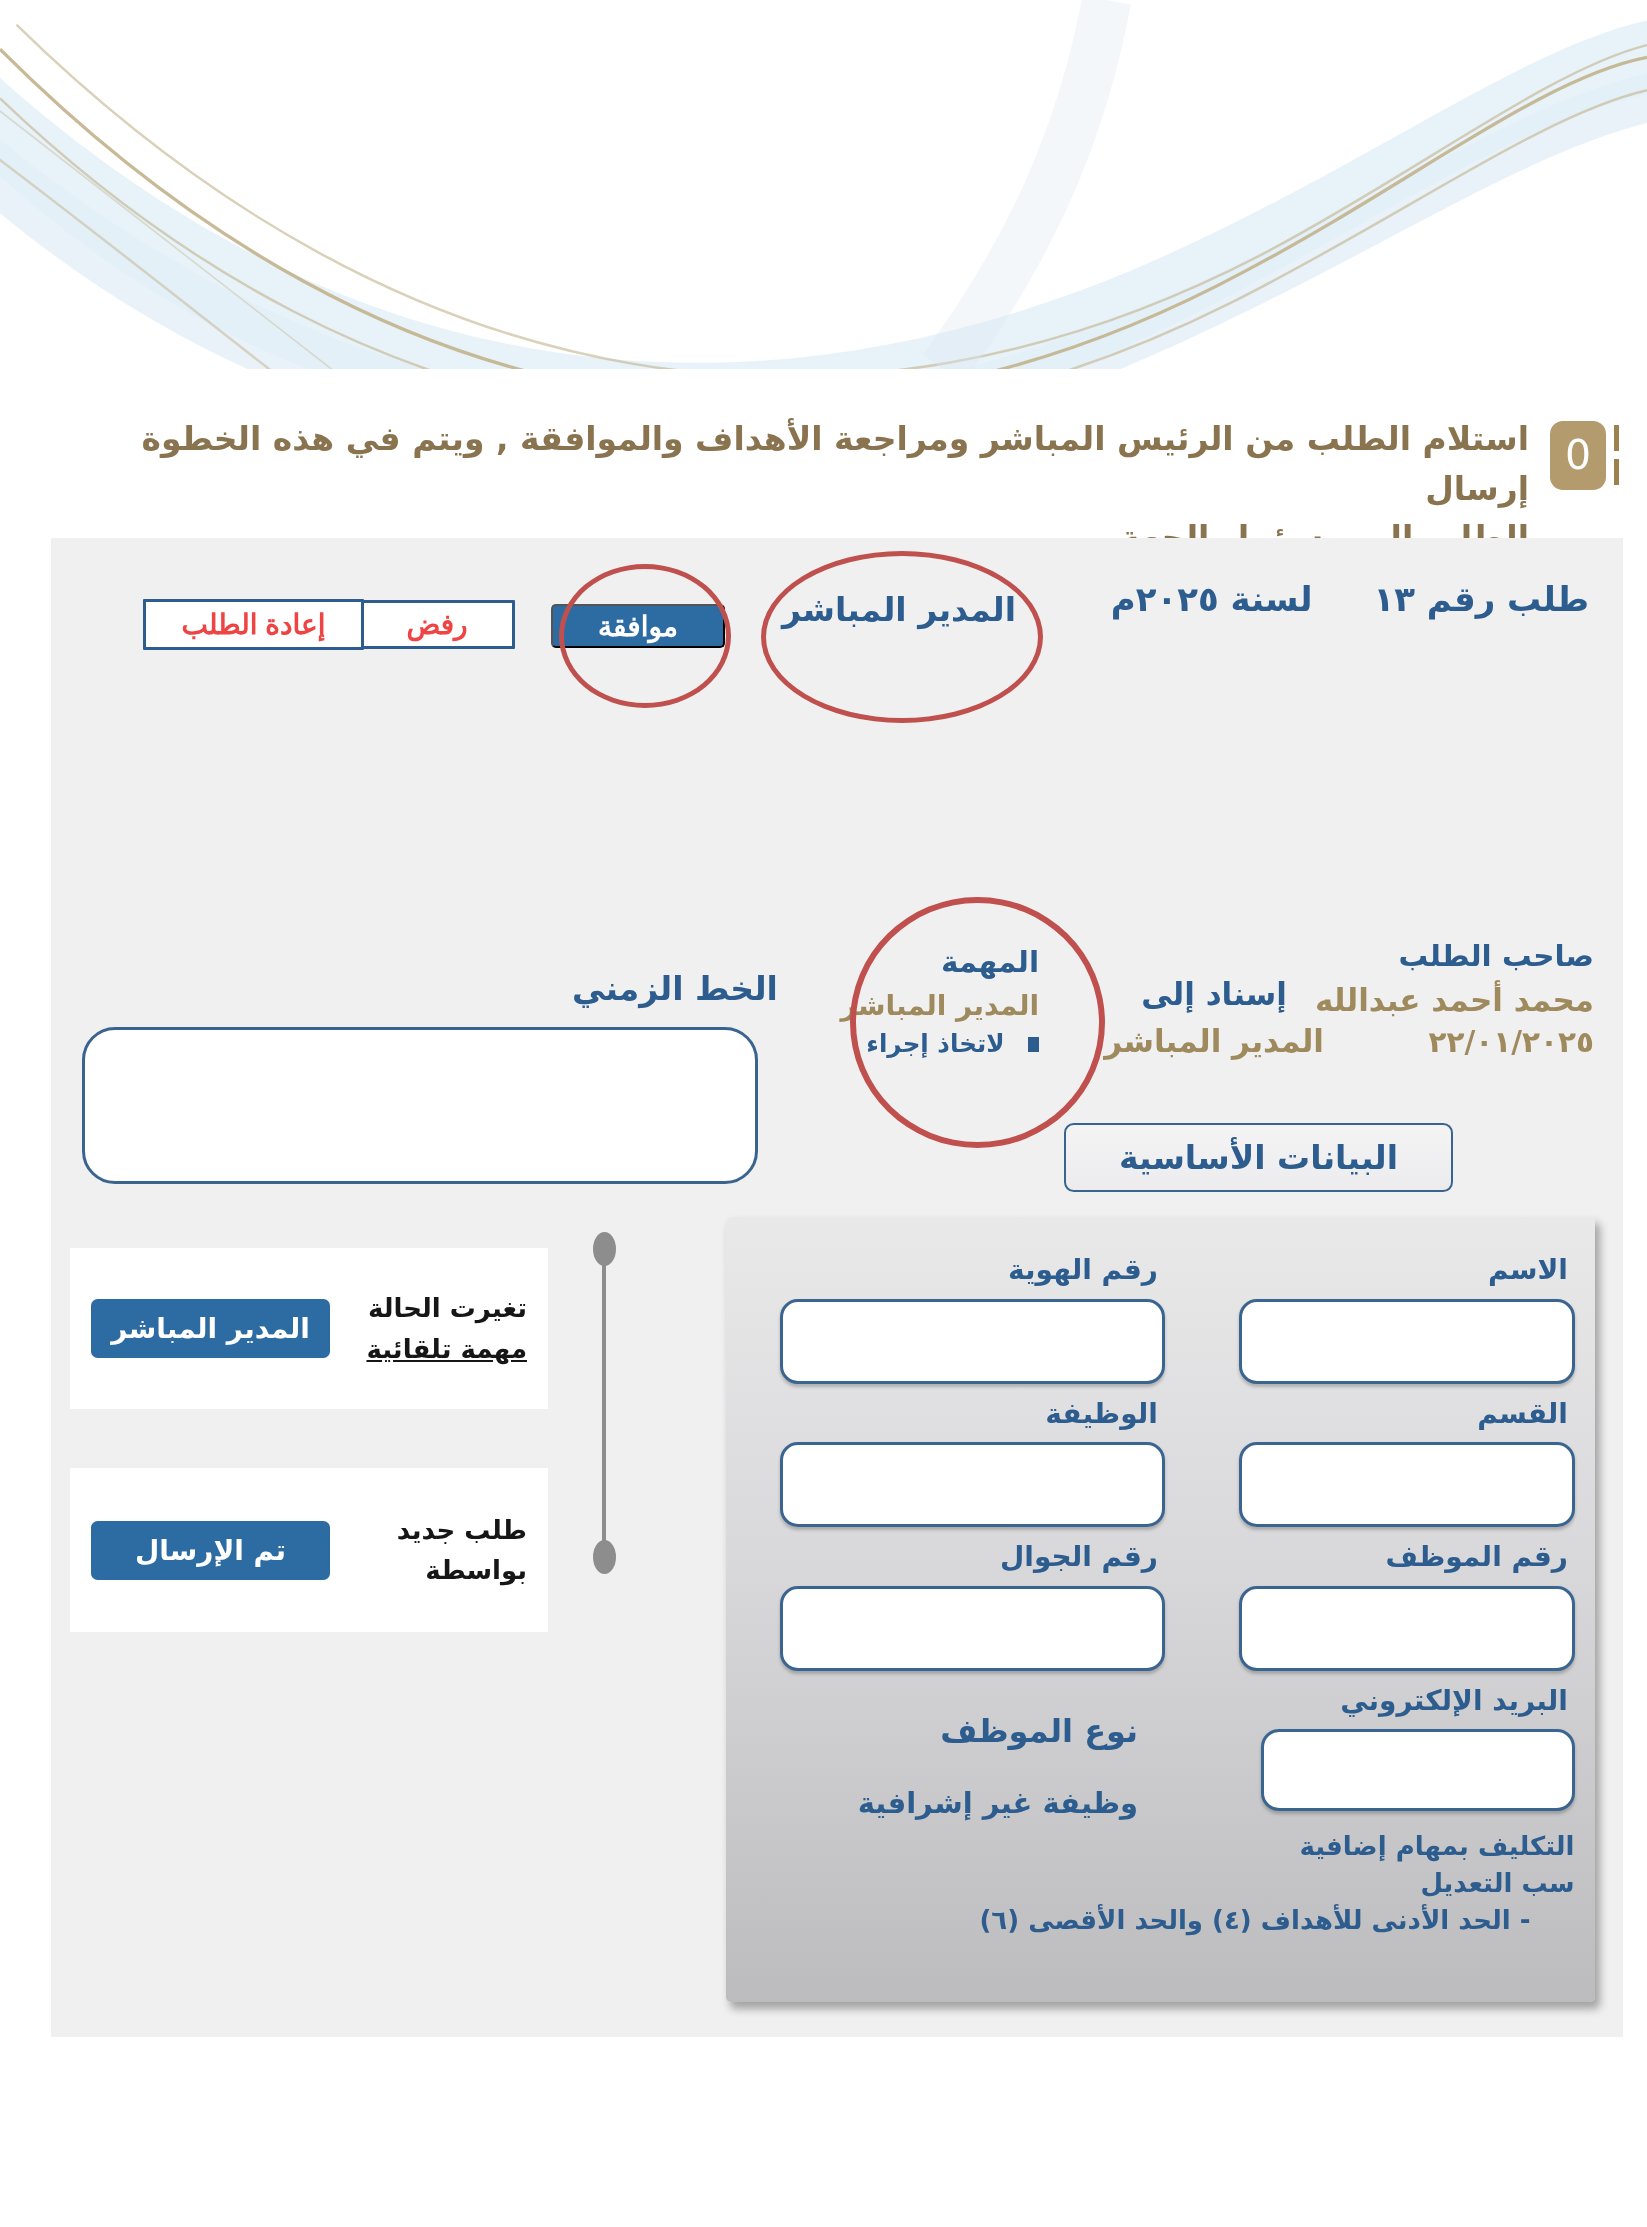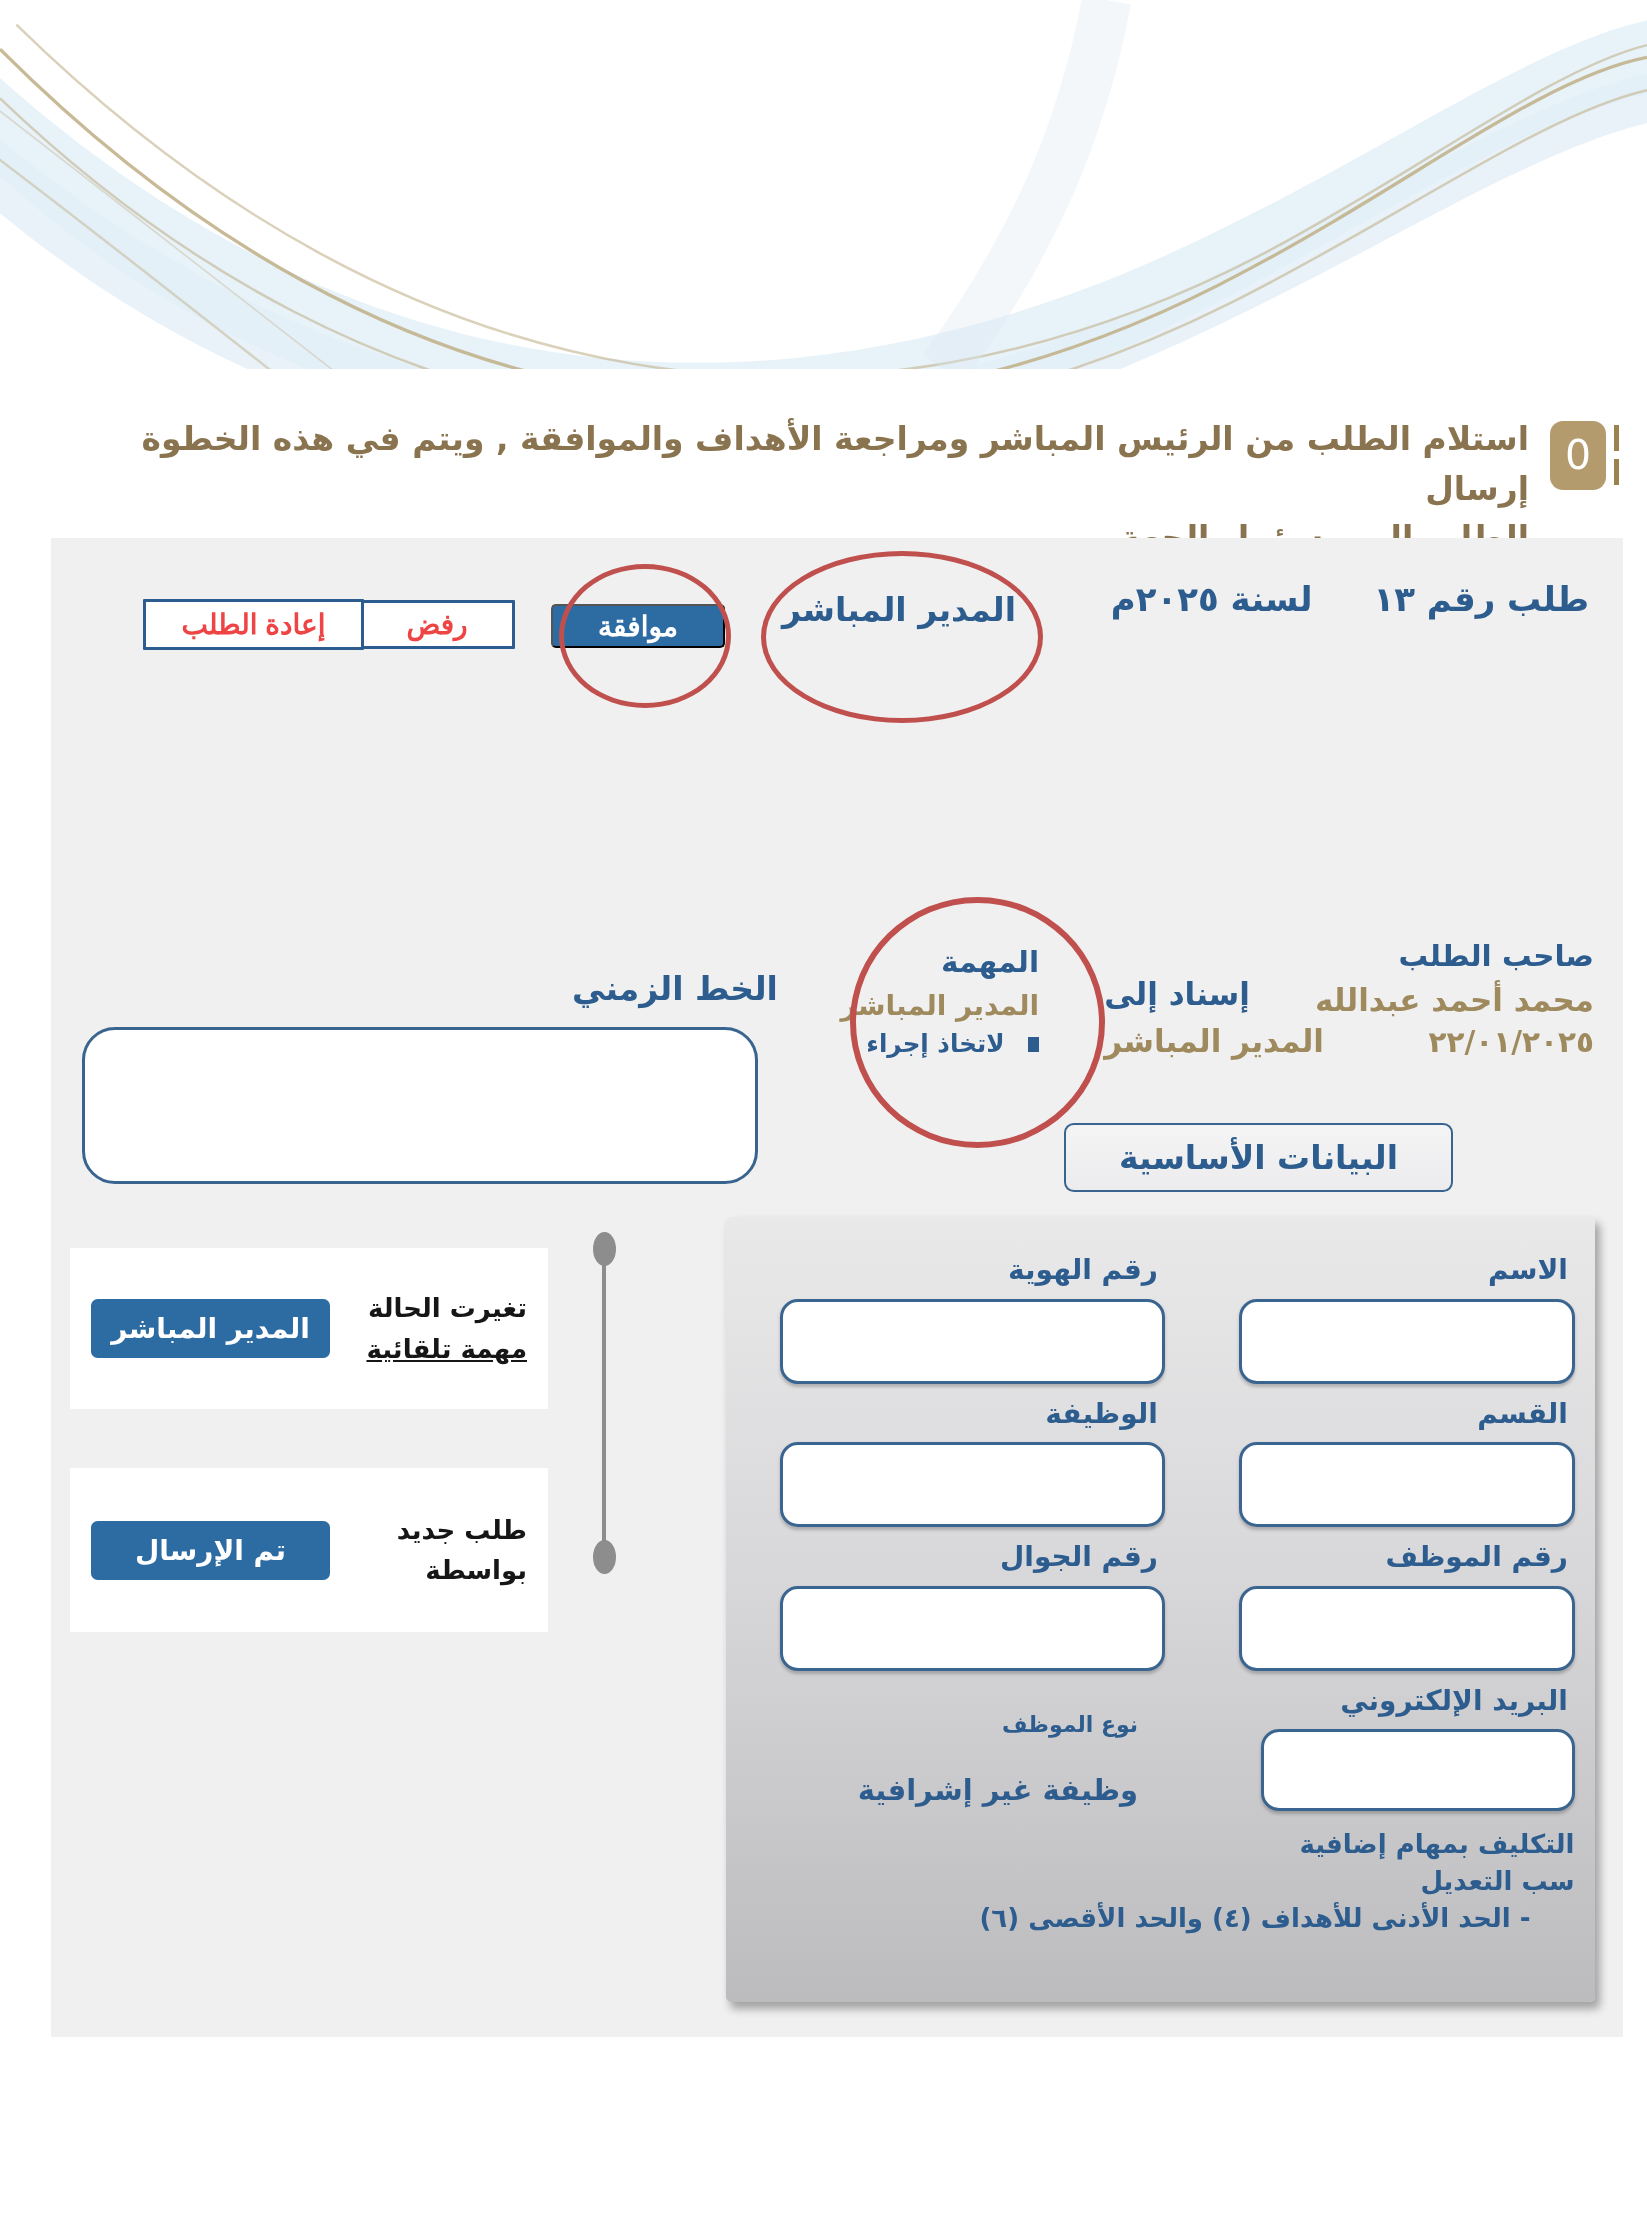--- a/index.html
+++ b/index.html
@@ -30,21 +30,21 @@
   .btn-return{top:61px;left:92px;width:221px;height:51px;}
   .circle{border:5.7px solid #c0504d;border-radius:50%;pointer-events:none;}
   .circle-role{top:13px;left:710px;width:272px;height:162px;}
   .circle-approve{top:26px;left:508px;width:162px;height:134px;}
   .circle-task{top:359px;left:799px;width:243px;height:239px;border-width:6.6px;}
   
   .owner-block{top:398px;right:29px;text-align:right;line-height:1.42;}
   .owner-label{color:#2d5c8e;font-size:29.5px;font-weight:bold;}
   .owner-name{color:#9f8a5e;font-size:31px;font-weight:bold;}
   .owner-date{color:#9f8a5e;font-size:29.5px;font-weight:bold;}
-  .assign-block{top:433px;right:299px;text-align:left;line-height:1.5;}
+  .assign-block{top:433px;right:299px;text-align:center;line-height:1.5;}
   .assign-label{color:#2d5c8e;font-size:31px;font-weight:bold;}
   .assign-value{color:#9f8a5e;font-size:31px;font-weight:bold;}
   .task-block{top:403px;right:584px;text-align:right;line-height:1.48;}
   .task-label{color:#2d5c8e;font-size:29.5px;font-weight:bold;}
   .task-assignee{color:#9f8a5e;font-size:28px;font-weight:bold;}
   .task-action{color:#2d5c8e;font-size:24.6px;font-weight:bold;display:flex;align-items:center;gap:23px;justify-content:flex-start;}
   .sq-bullet{width:11.5px;height:14.8px;background:#2d5c8e;display:inline-block;}
   .tl-label{top:431px;left:521px;color:#2d5c8e;font-size:33px;font-weight:bold;}
   .tl-box{top:489px;left:31px;width:676px;height:157px;background:#ffffff;border:3.3px solid #39648f;border-radius:33px;box-sizing:border-box;}
   
@@ -57,21 +57,21 @@
     box-shadow:4.9px 6.6px 8.2px rgba(0,0,0,0.32);box-sizing:border-box;
     padding:36px 20.5px 21px 53px;direction:rtl;}
   .f-row{display:flex;flex-direction:row;gap:74px;}
   .f-cell-r{width:336px;}
   .f-cell-l{width:385px;}
   .f-label{color:#2d5c8e;font-size:28px;font-weight:bold;text-align:right;padding-right:6.6px;height:39px;margin-bottom:6.6px;white-space:nowrap;}
   .f-box{height:85px;background:#ffffff;border:3.3px solid #3a6590;border-radius:18px;box-sizing:border-box;
     box-shadow:0 2.5px 3.3px rgba(0,0,0,0.22);margin-bottom:13px;}
   .f-box-email{height:82px;margin-bottom:6.6px;}
   .type-block{padding-top:28px;text-align:right;padding-right:49px;}
-  .type-label{color:#2d5c8e;font-size:22px;font-weight:bold;margin-bottom:36px;}
+  .type-label{color:#2d5c8e;font-size:32px;font-weight:bold;margin-bottom:36px;}
   .type-value{color:#2d5c8e;font-size:29px;font-weight:bold;text-align:right;}
   .notes{margin-top:8.2px;text-align:right;color:#2d5c8e;font-size:26px;font-weight:bold;line-height:1.42;}
   .notes .indent{padding-right:44px;}
   
   .tl-rail{top:705px;left:551px;width:4.1px;height:312px;background:#8d8d8d;}
   .tl-dot{width:23px;height:34px;border-radius:50%;background:#8d8d8d;}
   .tl-dot-top{top:694px;left:542px;}
   .tl-dot-bottom{top:1002px;left:542px;}
   .tl-card{left:19px;width:478px;background:#ffffff;display:flex;flex-direction:row;align-items:center;
     justify-content:space-between;direction:rtl;padding:0 21px;box-sizing:border-box;}

